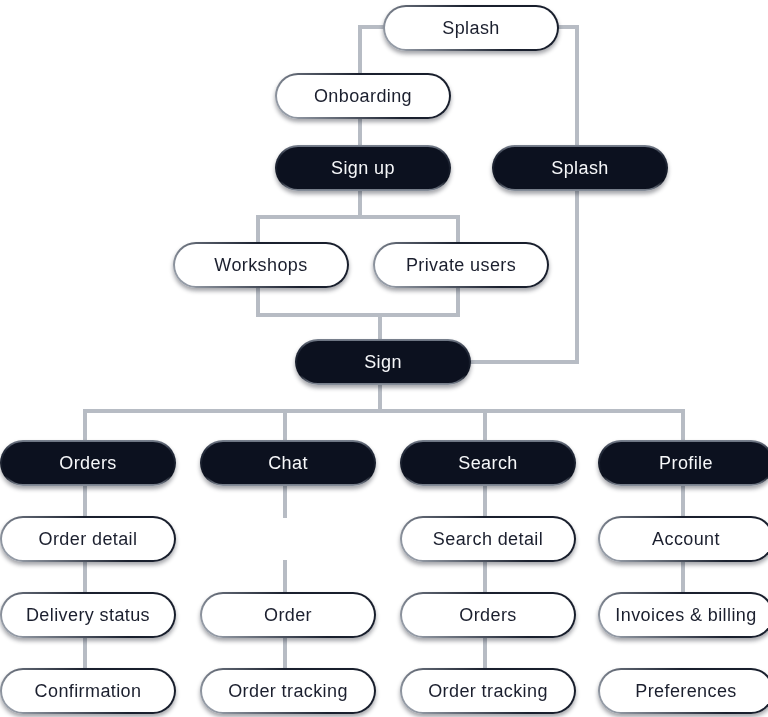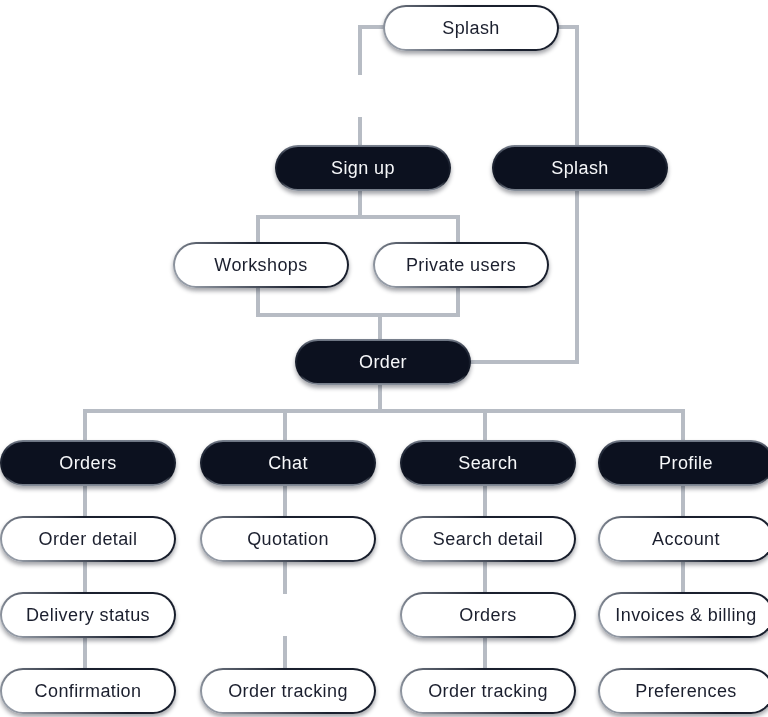--- a/index.html
+++ b/index.html
@@ -63,37 +63,38 @@
       <div class="line" style="left: 483px; top: 636px; width: 4px; height: 34px;"></div>
       <div class="line" style="left: 358px; top: 25px; width: 34px; height: 4px;"></div>
       <div class="line" style="left: 545px; top: 25px; width: 34px; height: 4px;"></div>
       <div class="line" style="left: 256px; top: 215px; width: 204px; height: 4px;"></div>
       <div class="line" style="left: 256px; top: 313px; width: 204px; height: 4px;"></div>
       <div class="line" style="left: 460px; top: 360px; width: 119px; height: 4px;"></div>
       <div class="line" style="left: 83px; top: 409px; width: 602px; height: 4px;"></div>
     </div>
 
   <div class="pill light" style="left:383px;top:5px">Splash</div>
+  <div class="pill light" style="left:275px;top:73px">Onboarding</div>
   <div class="pill dark" style="left:275px;top:145px">Sign up</div>
   <div class="pill dark" style="left:492px;top:145px">Splash</div>
   <div class="pill light" style="left:173px;top:242px">Workshops</div>
   <div class="pill light" style="left:373px;top:242px">Private users</div>
-  <div class="pill dark" style="left:295px;top:339px">Order</div>
+  <div class="pill dark" style="left:295px;top:339px">Sign</div>
 
   <div class="pill dark" style="left:0px;top:440px">Orders</div>
   <div class="pill dark" style="left:400px;top:440px">Search</div>
   <div class="pill dark" style="left:200px;top:440px">Chat</div>
   <div class="pill dark" style="left:598px;top:440px">Profile</div>
 
   <div class="pill light" style="left:0px;top:516px">Order detail</div>
-  <div class="pill light" style="left:200px;top:516px">Quotation</div>
   <div class="pill light" style="left:400px;top:516px">Search detail</div>
   <div class="pill light" style="left:0px;top:592px">Delivery status</div>
 
   <div class="pill light" style="left:598px;top:516px">Account</div>
+  <div class="pill light" style="left:200px;top:592px">Order</div>
   <div class="pill light" style="left:400px;top:592px">Orders</div>
   <div class="pill light" style="left:598px;top:592px">Invoices &amp; billing</div>
 
   <div class="pill light" style="left:0px;top:668px">Confirmation</div>
   <div class="pill light" style="left:200px;top:668px">Order tracking</div>
   <div class="pill light" style="left:400px;top:668px">Order tracking</div>
   <div class="pill light" style="left:598px;top:668px">Preferences</div>
 </div>
 
 </body></html>

